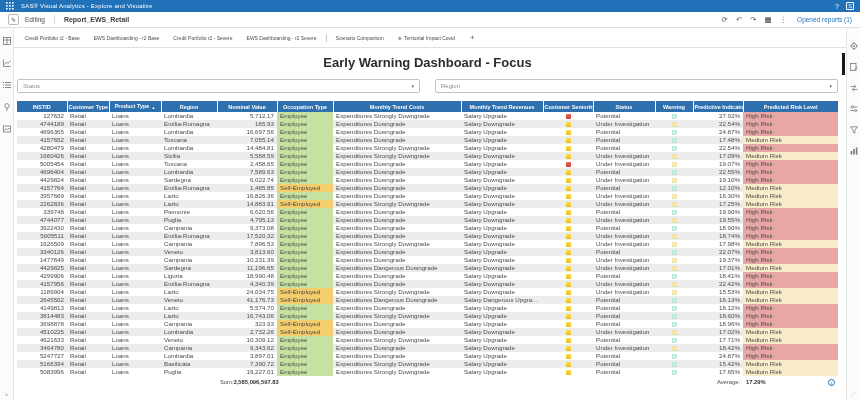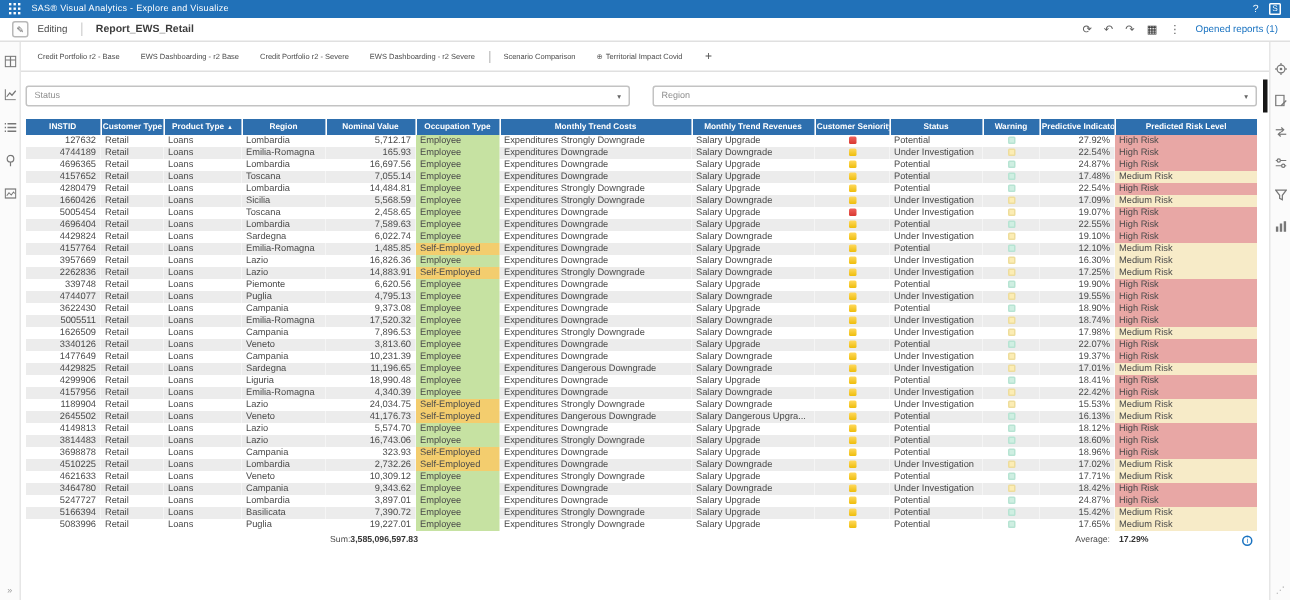--- a/index.html
+++ b/index.html
@@ -178,20 +178,21 @@
           </span>
           <span class="tab">
             <span class="tab-ic">⊕</span>
             <span>Territorial Impact Covid</span>
           </span>
         </span>
       <button class="tab-add">+</button>
     </div>
 
     <div class="canvas">
+      <div class="page-title">Early Warning Dashboard - Focus</div>
       <div class="scroll-thumb"></div>
 
       <div class="filter-row">
         <div class="combo">
           <span>Status</span>
           <span class="chev">▾</span>
         </div>
         <div class="combo">
           <span>Region</span>
           <span class="chev">▾</span>

